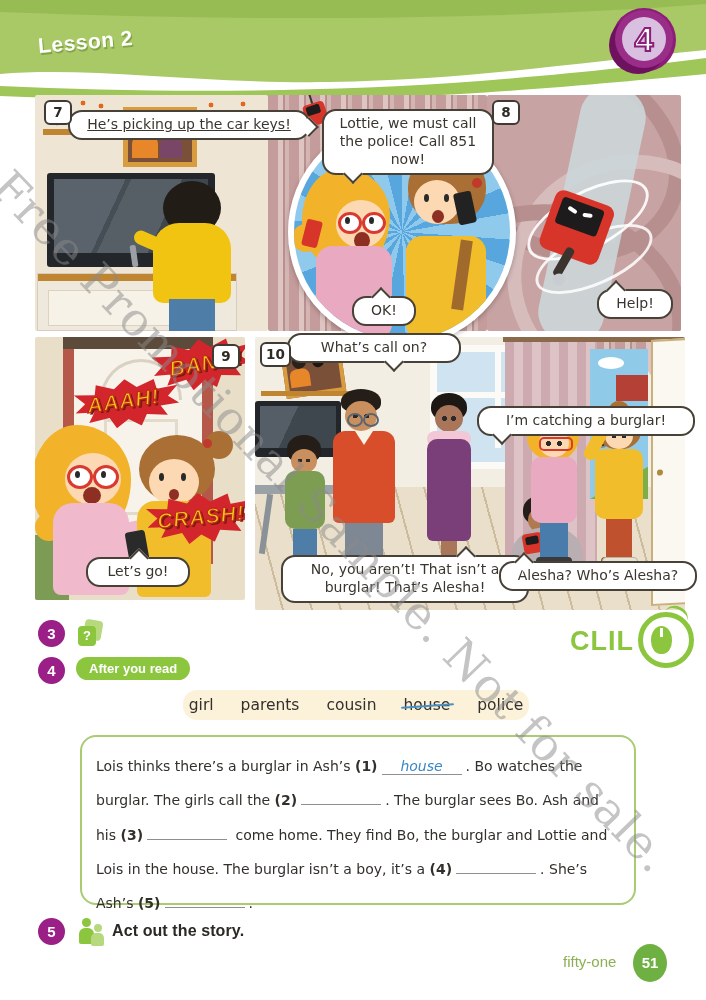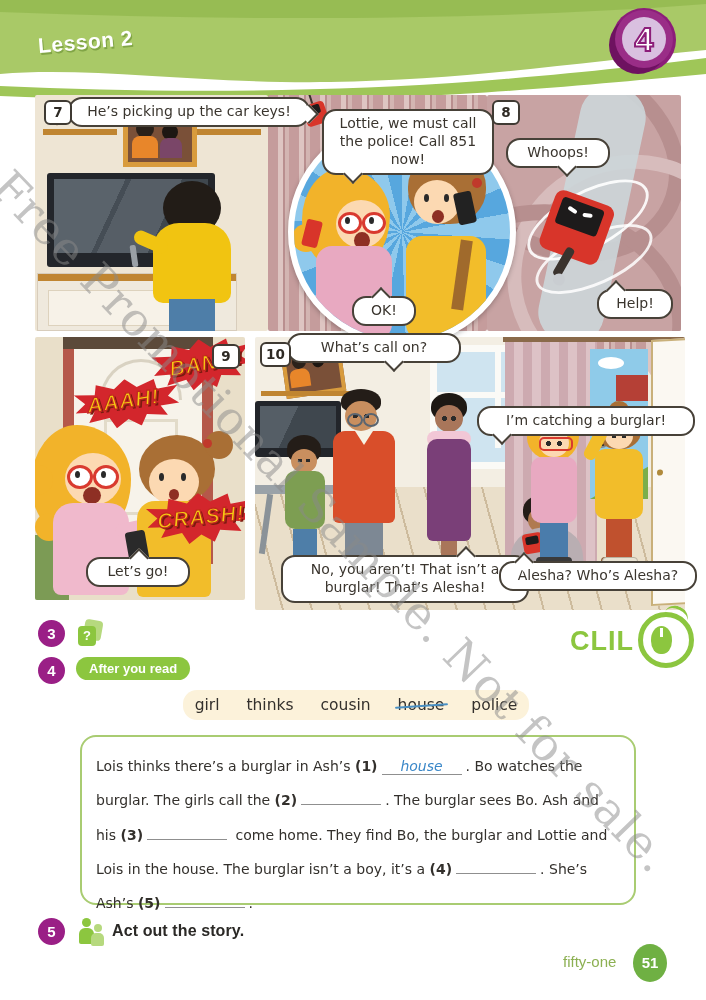--- a/index.html
+++ b/index.html
@@ -335,35 +335,31 @@
       <div class="p" style="left:6px;top:88px;width:80px;height:104px;background:#f2bd2a;border-radius:16px;"></div>
       <div class="p" style="left:56px;top:92px;width:12px;height:70px;background:#a06a2c;transform:rotate(8deg);"></div>
     </div>
   </div>
 
   <div class="pnum" style="left:44px;top:5px;">7</div>
   <div class="pnum" style="left:492px;top:5px;">8</div>
   <div class="pnum" style="left:212px;top:249px;">9</div>
   <div class="pnum" style="left:260px;top:247px;">10</div>
 
-  <div class="bubble" style="left:68px;top:2px;width:220px;">
+  <div class="bubble" style="left:68px;top:15px;width:220px;text-decoration:underline;">
     <span>He’s picking up the car keys!</span>
     <span class="tail r" style="top:8px;"></span>
   </div>
   <div class="bubble" style="left:322px;top:14px;width:150px;">
     <span>Lottie, we must call the police! Call 851 now!</span>
     <span class="tail b" style="left:22px;"></span>
   </div>
   <div class="bubble" style="left:352px;top:201px;width:42px;">
     <span>OK!</span>
     <span class="tail t" style="left:20px;"></span>
-  </div>
-  <div class="bubble" style="left:506px;top:43px;width:82px;">
-    <span>Whoops!</span>
-    <span class="tail b" style="left:52px;"></span>
   </div>
   <div class="bubble" style="left:597px;top:194px;width:54px;">
     <span>Help!</span>
     <span class="tail t" style="left:10px;"></span>
   </div>
   <div class="bubble" style="left:86px;top:462px;width:82px;">
     <span>Let’s go!</span>
     <span class="tail t" style="left:44px;"></span>
   </div>
   <div class="bubble" style="left:287px;top:238px;width:152px;">
@@ -398,21 +394,21 @@
   <div class="cord"></div>
 </div>
 
 <div class="abs" style="left:0;top:655px;width:706px;height:32px;z-index:5;">
   <div class="numcircle" style="left:38px;top:2px;">4</div>
   <div id="after-pill">After you read</div>
 </div>
 
 <div id="wordbank">
   <span>girl</span>
-  <span>thinks</span>
+  <span>parents</span>
   <span>cousin</span>
   <span class="struck">house</span>
   <span>police</span>
 </div>
 
 <div id="summary-box">
   <span>Lois thinks there’s a burglar in Ash’s </span><b>(1)</b><span class="blank answered">house</span><span>. Bo watches the burglar. The girls call the </span><b>(2)</b><span class="blank"></span><span>. The burglar sees Bo. Ash and his </span><b>(3)</b><span class="blank"></span><span> come home. They find Bo, the burglar and Lottie and Lois in the house. The burglar isn’t a boy, it’s a </span><b>(4)</b><span class="blank"></span><span>. She’s Ash’s </span><b>(5)</b><span class="blank"></span><span>.</span>
 </div>
 
 <div class="abs" style="left:0;top:916px;width:706px;height:32px;z-index:5;">

